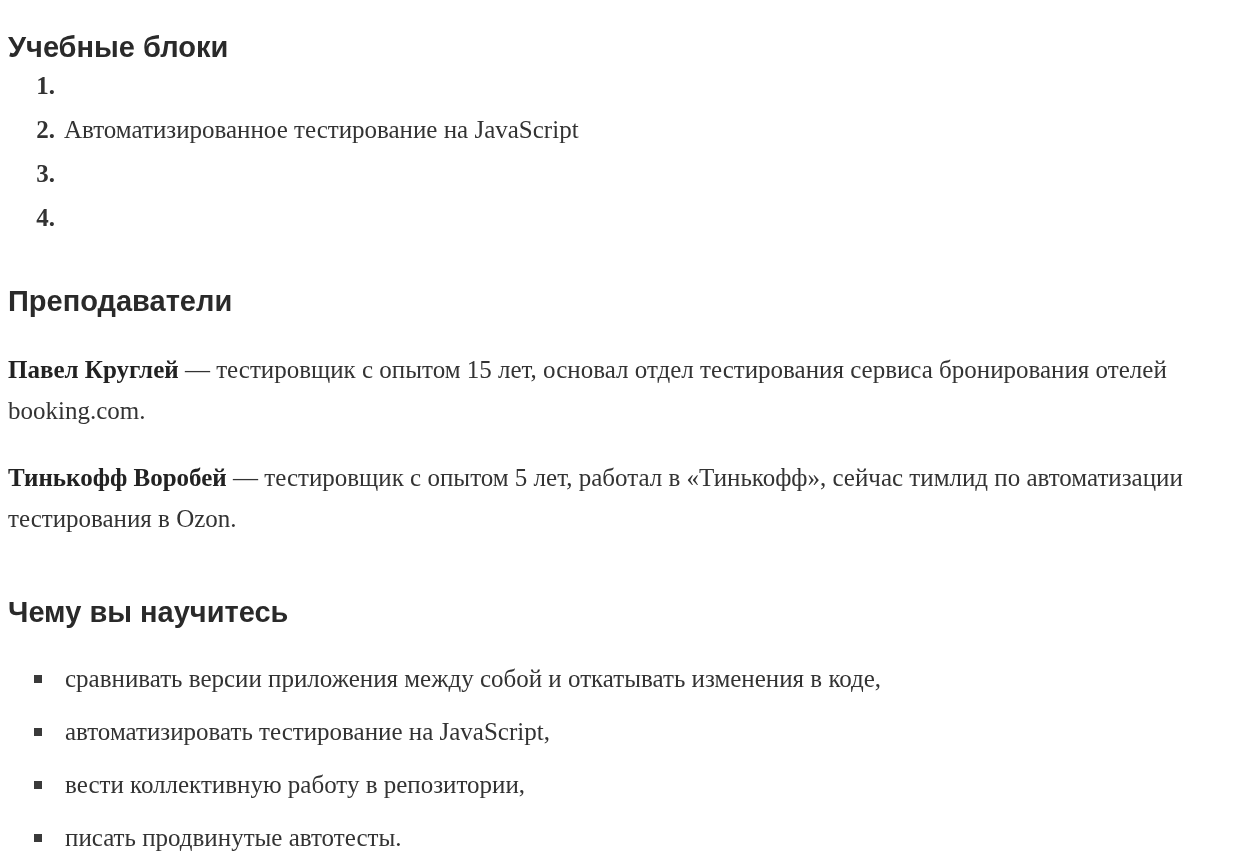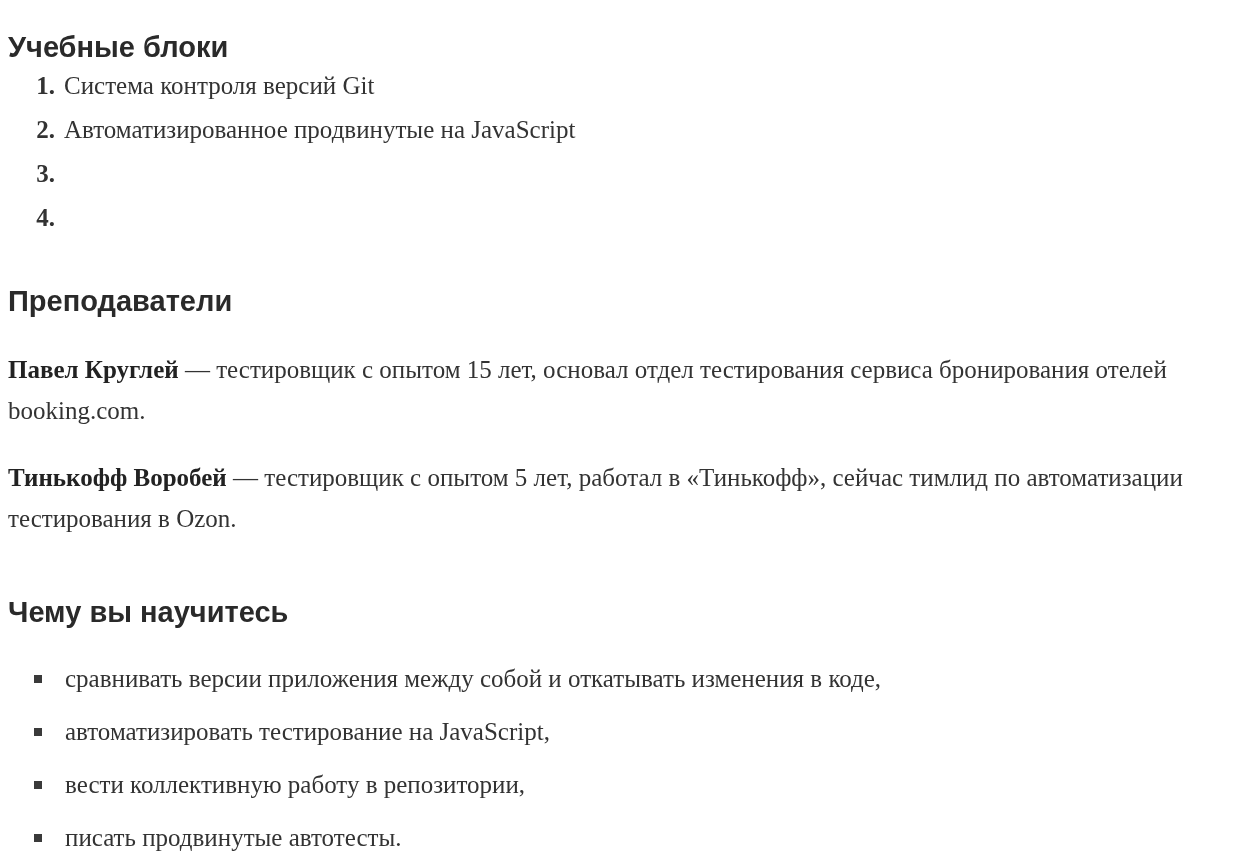--- a/index.html
+++ b/index.html
@@ -106,25 +106,24 @@
 </head>
 <body>
 
 <div class="page">
 
   <h2 class="h-blocks">Учебные блоки</h2>
 
   <ol class="blocks">
     <li>
       <span class="num">1.</span>
-      <span>Система контроля версий Git</span>
     </li>
     <li>
       <span class="num">2.</span>
-      <span>Автоматизированное продвинутые на JavaScript</span>
+      <span>Автоматизированное тестирование на JavaScript</span>
     </li>
     <li>
       <span class="num">3.</span>
     </li>
     <li>
       <span class="num">4.</span>
     </li>
   </ol>
 
   <h2 class="h-teachers">Преподаватели</h2>

